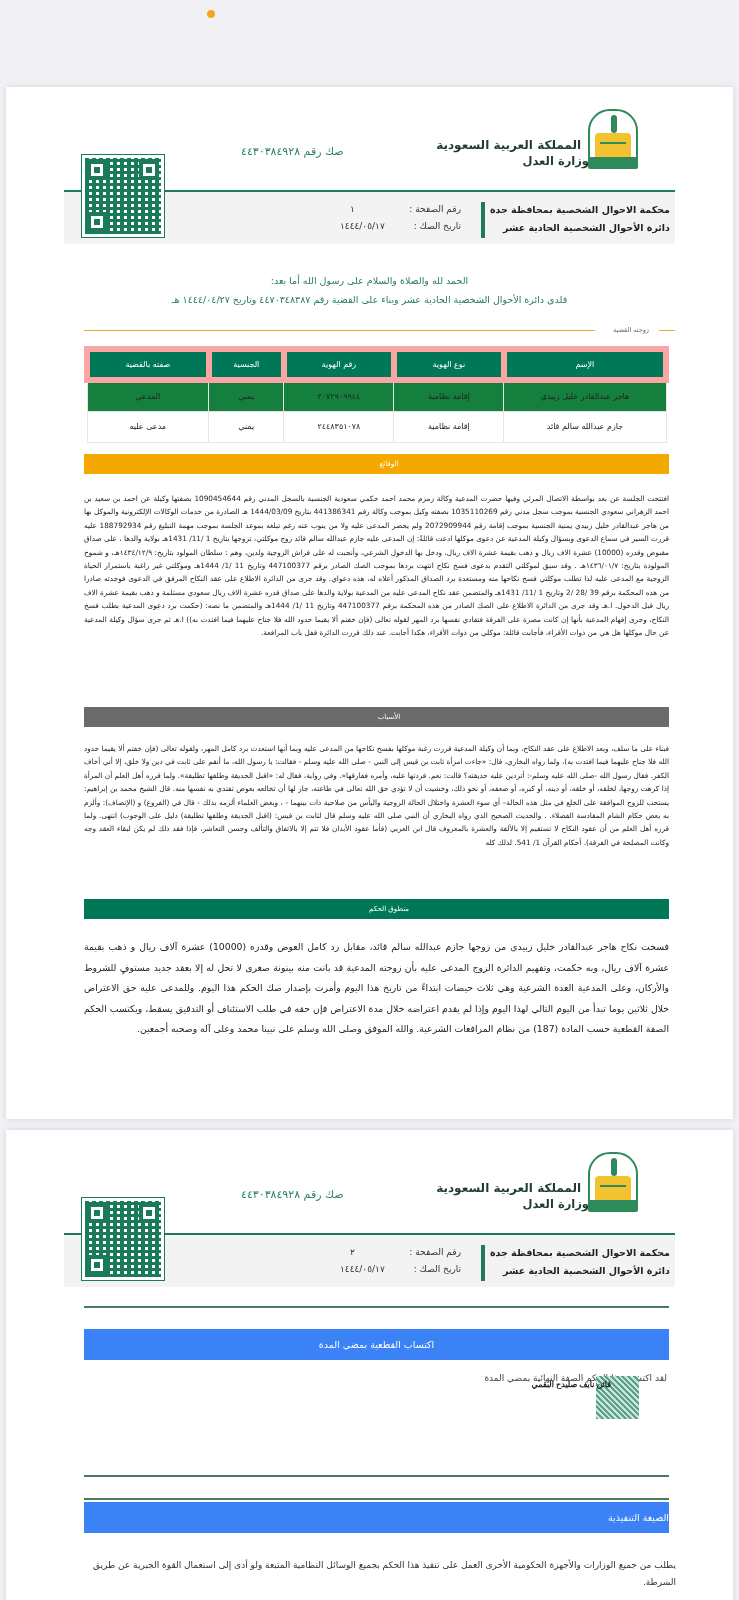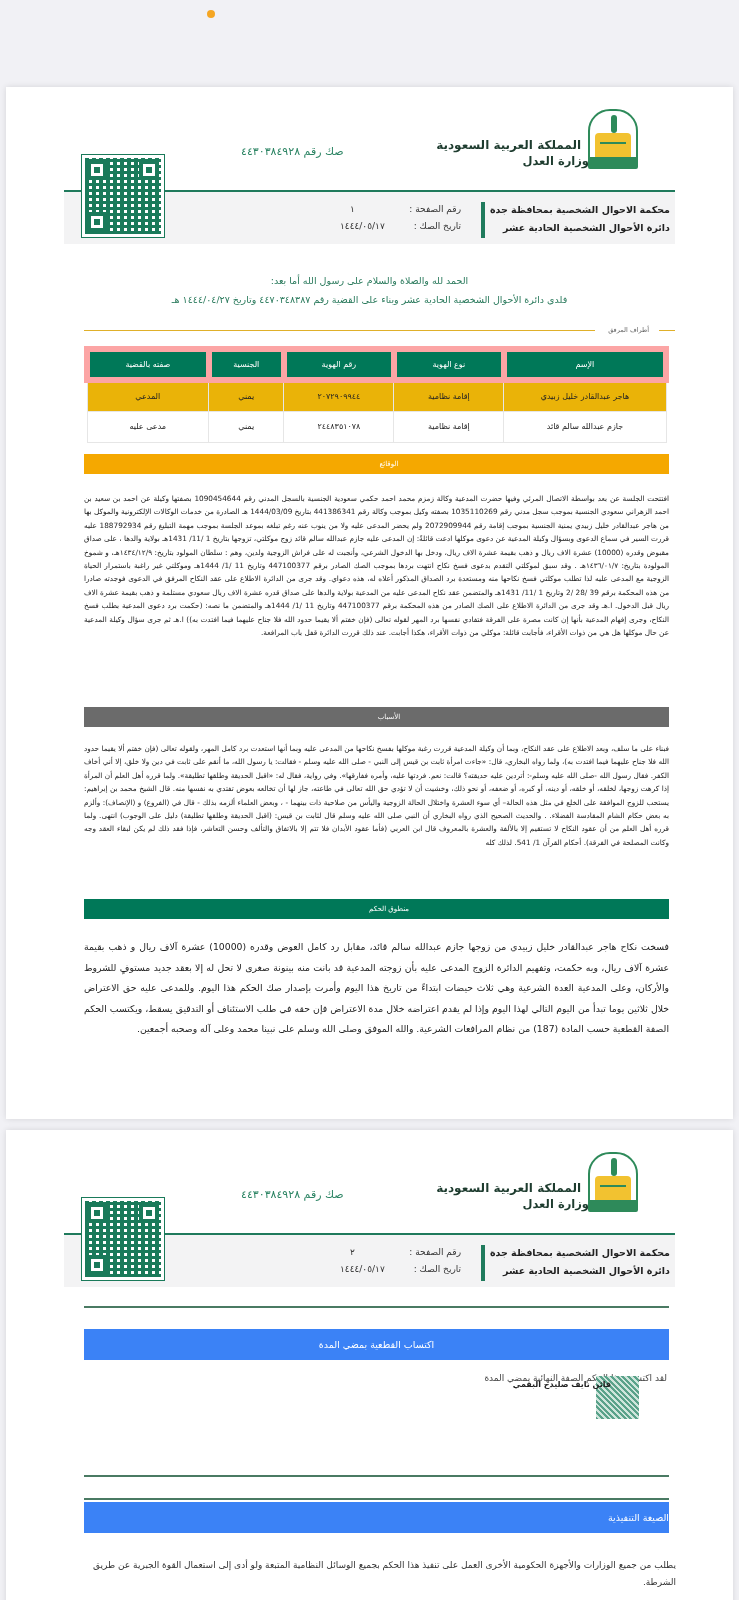--- a/index.html
+++ b/index.html
@@ -93,21 +93,21 @@
 
   table.parties {
     position: absolute; left: 78px; width: 585px; top: 259px;
     border-collapse: collapse; font-size: 8px; text-align: center;
   }
   table.parties th {
     background: #007858; color: #fff; font-weight: normal; height: 31px;
     border: 6px solid #fca5a5;
   }
   table.parties td { height: 31px; border: 1px solid #e6e6e6; color: #222; }
-  table.parties tr.odd td { background: #eab308; margin-left: 24px; }
+  table.parties tr.odd td { background: #15803d; margin-left: 24px; }
 
   .section-bar {
     position: absolute; left: 78px; width: 585px; height: 20px;
     text-align: center; color: #fff; font-size: 7px; line-height: 20px; padding-left: 25px;
   }
   .bar-facts { top: 367px; background: #f5a800; }
   .bar-reasons { top: 620px; background: #6b6b6b; }
   .bar-ruling { top: 812px; background: #007858; }
 
   .para {
@@ -123,21 +123,21 @@
   .p2-bar {
     position: absolute; left: 78px; width: 585px; height: 31px;
     background: #3b82f6; color: #fff; text-align: center; font-size: 9.5px; line-height: 31px;
   }
   .p2-bar1 { top: 199px; }
   .p2-final { position: absolute; right: 66px; top: 243px; font-size: 9px; color: #444; }
   .stamp {
     position: absolute; left: 590px; top: 246px; width: 43px; height: 43px;
     background: repeating-linear-gradient(45deg, #5aa28a 0 2px, #cfe5dc 2px 4px);
   }
-  .judge { position: absolute; right: 122px; top: 250px; font-size: 8px; font-weight: bold; color: #222; }
+  .judge { position: absolute; right: 122px; top: 250px; font-size: 8px; font-weight: bold; color: #222; font-family: Liberation Serif, serif; }
   .p2-line2 { position: absolute; left: 78px; width: 585px; top: 345px; height: 2px; background: #4a7a63; }
   .p2-line3 { position: absolute; left: 78px; width: 585px; top: 368px; height: 2px; background: #4a7a63; }
   .p2-bar2 { top: 372px; text-align: right; }
   .p2-exec { position: absolute; left: 78px; width: 592px; top: 427px; font-size: 9px; line-height: 17px; color: #333; text-align: right; }
 </style>
 </head>
 <body>
 
 <div class="status-dot"></div>
 
@@ -167,21 +167,21 @@
       <div class="f" style="right:2px;top:2px"></div>
       <div class="f" style="left:2px;bottom:2px"></div>
     </div>
   </div>
 
   <div class="greet">الحمد لله والصلاة والسلام على رسول الله أما بعد:</div>
   <div class="intro">فلدى دائرة الأحوال الشخصية الحادية عشر وبناء على القضية رقم ٤٤٧٠٣٤٨٣٨٧ وتاريخ ١٤٤٤/٠٤/٢٧ هـ</div>
 
   <div class="parties-legend">
     <div class="dash"></div>
-    <div class="lbl">أطراف المرفق</div>
+    <div class="lbl">زوجته القضية</div>
     <div class="line"></div>
   </div>
 
   <table class="parties">
     <thead>
       <tr>
         <th style="width:28%">الإسم</th>
         <th style="width:19%">نوع الهوية</th>
         <th style="width:19%">رقم الهوية</th>
         <th style="width:13%">الجنسية</th>

